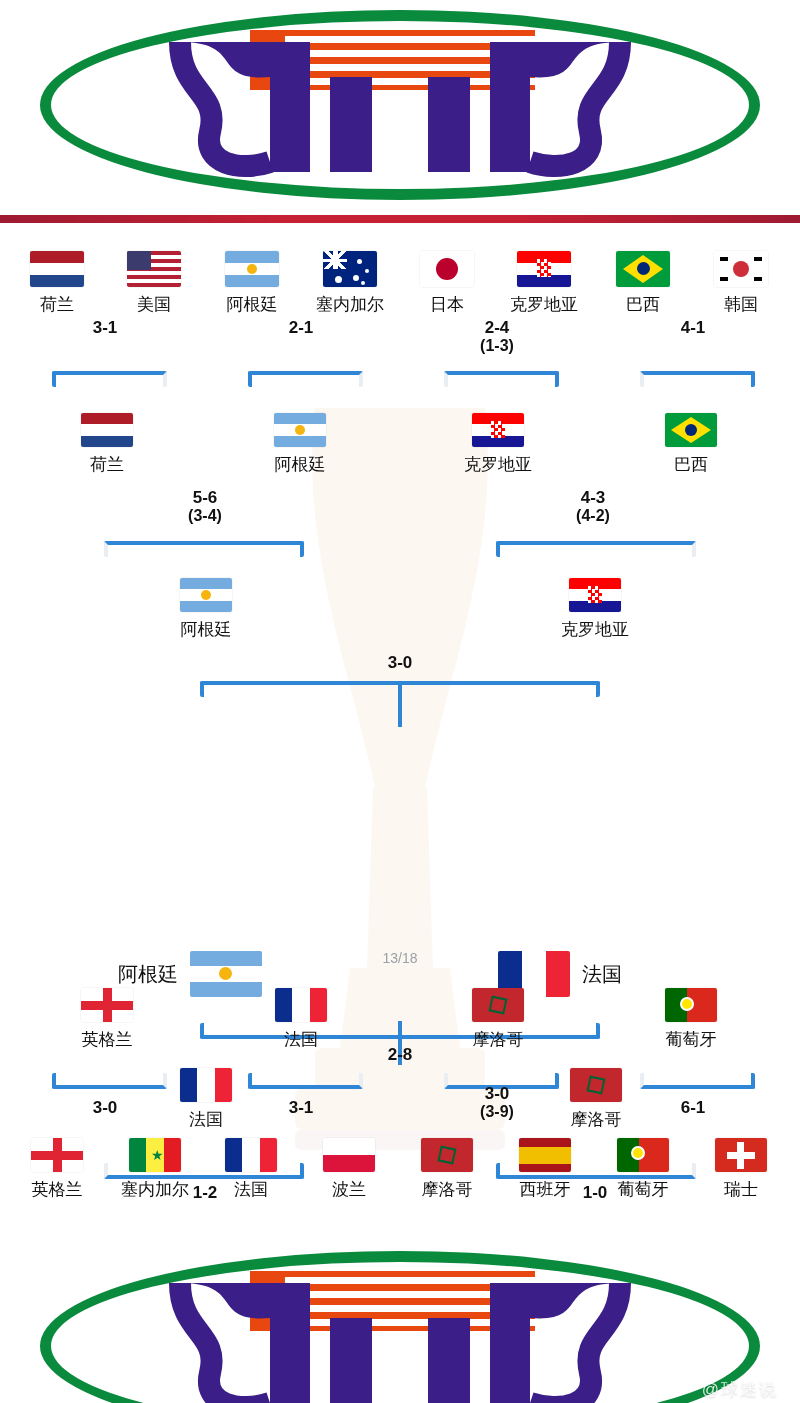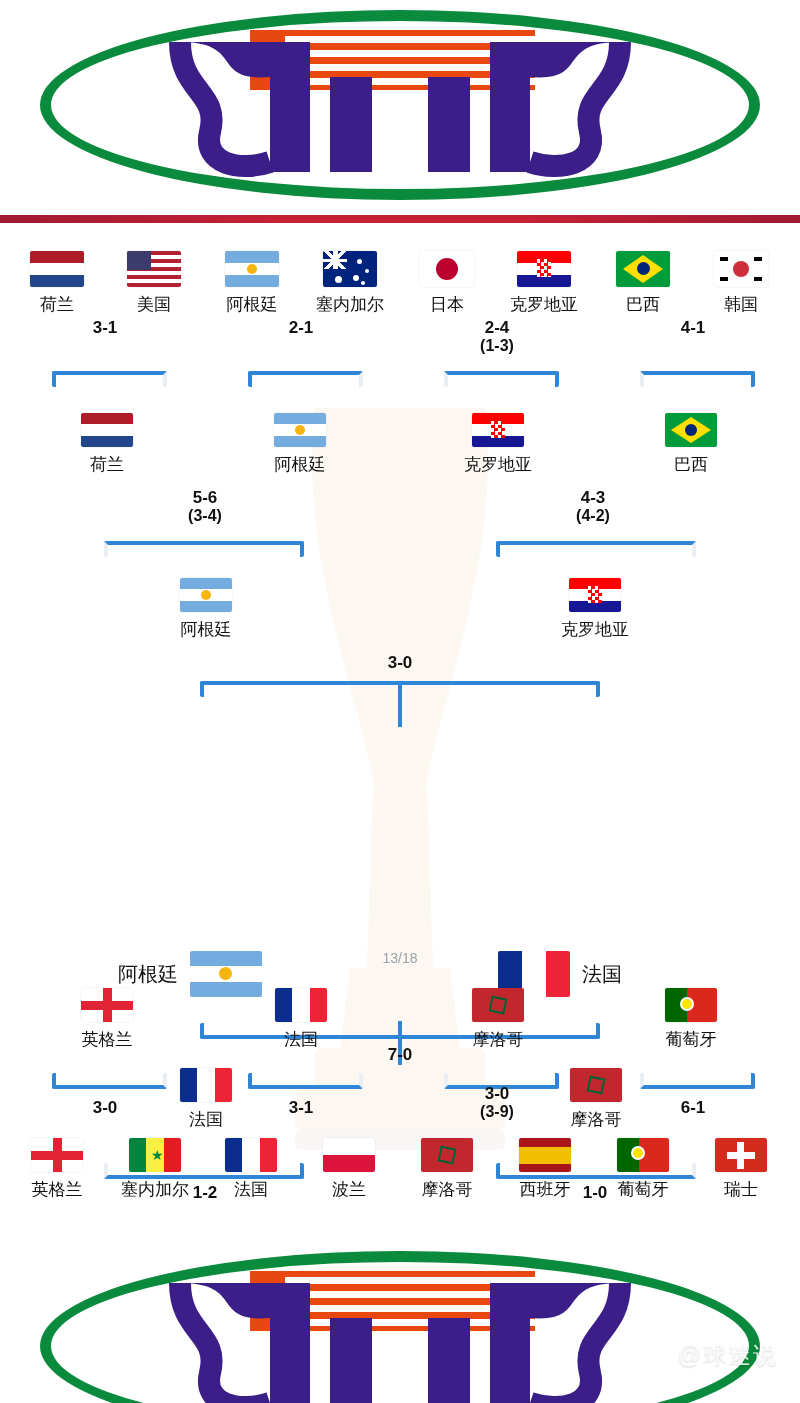--- a/index.html
+++ b/index.html
@@ -80,22 +80,22 @@
     position:absolute; width:200px; text-align:center; left:300px; top:723px;
   }
   .final-label .t { font-size:26px; color:#2b2b2b; font-weight:400; letter-spacing:2px;}
   .final-label .d { font-size:14px; color:#9aa1a8; margin-top:4px; }
 
   .final-side { position:absolute; display:flex; align-items:center; gap:12px; }
   .final-side .name { font-size:20px; color:#111; }
   .final-side .flag { width:72px; height:46px; border-radius:2px; overflow:hidden; position:relative; }
 
   .watermark {
-    position:absolute; right:22px; bottom:32px;
-    color:rgba(255,255,255,0.85); font-size:23px; letter-spacing:2px;
+    position:absolute; right:22px; bottom:2px;
+    color:rgba(255,255,255,0.85); font-size:17px; letter-spacing:2px;
     text-shadow:0 1px 2px rgba(0,0,0,0.18);
   }
 
   
   .f { width:100%; height:100%; position:relative; }
   .h3 { display:flex; flex-direction:column; height:100%; }
   .h3 > div { flex:1; }
   .v3 { display:flex; height:100%; }
   .v3 > div { flex:1; }
   .dot { position:absolute; border-radius:50%; }
@@ -357,21 +357,21 @@
           <span style="flex:1;background:#ffffff"></span>
           <span style="flex:1;background:#ee2436"></span>
         </span>
     </span>
     <span class="name">法国</span>
   </div>
 
   <div class="stem" style="left:398px; top:798px; height:44px;"></div>
   <div class="conn" style="left:200px; top:800px; width:400px; height:16px;"></div>
   <div class="score" style="left:355px; top:822px; width:90px;">
-    <span>7-0</span>
+    <span>2-8</span>
   </div>
 
   <div class="row" style="top:845px;">
     <div style="position:absolute; left:170px; width:72px;" class="team small">
       <div class="flag">
         <div class="f v3">
             <div style="background:#0b2d8e"></div>
             <div style="background:#ffffff"></div>
             <div style="background:#ee2436"></div>
           </div>

